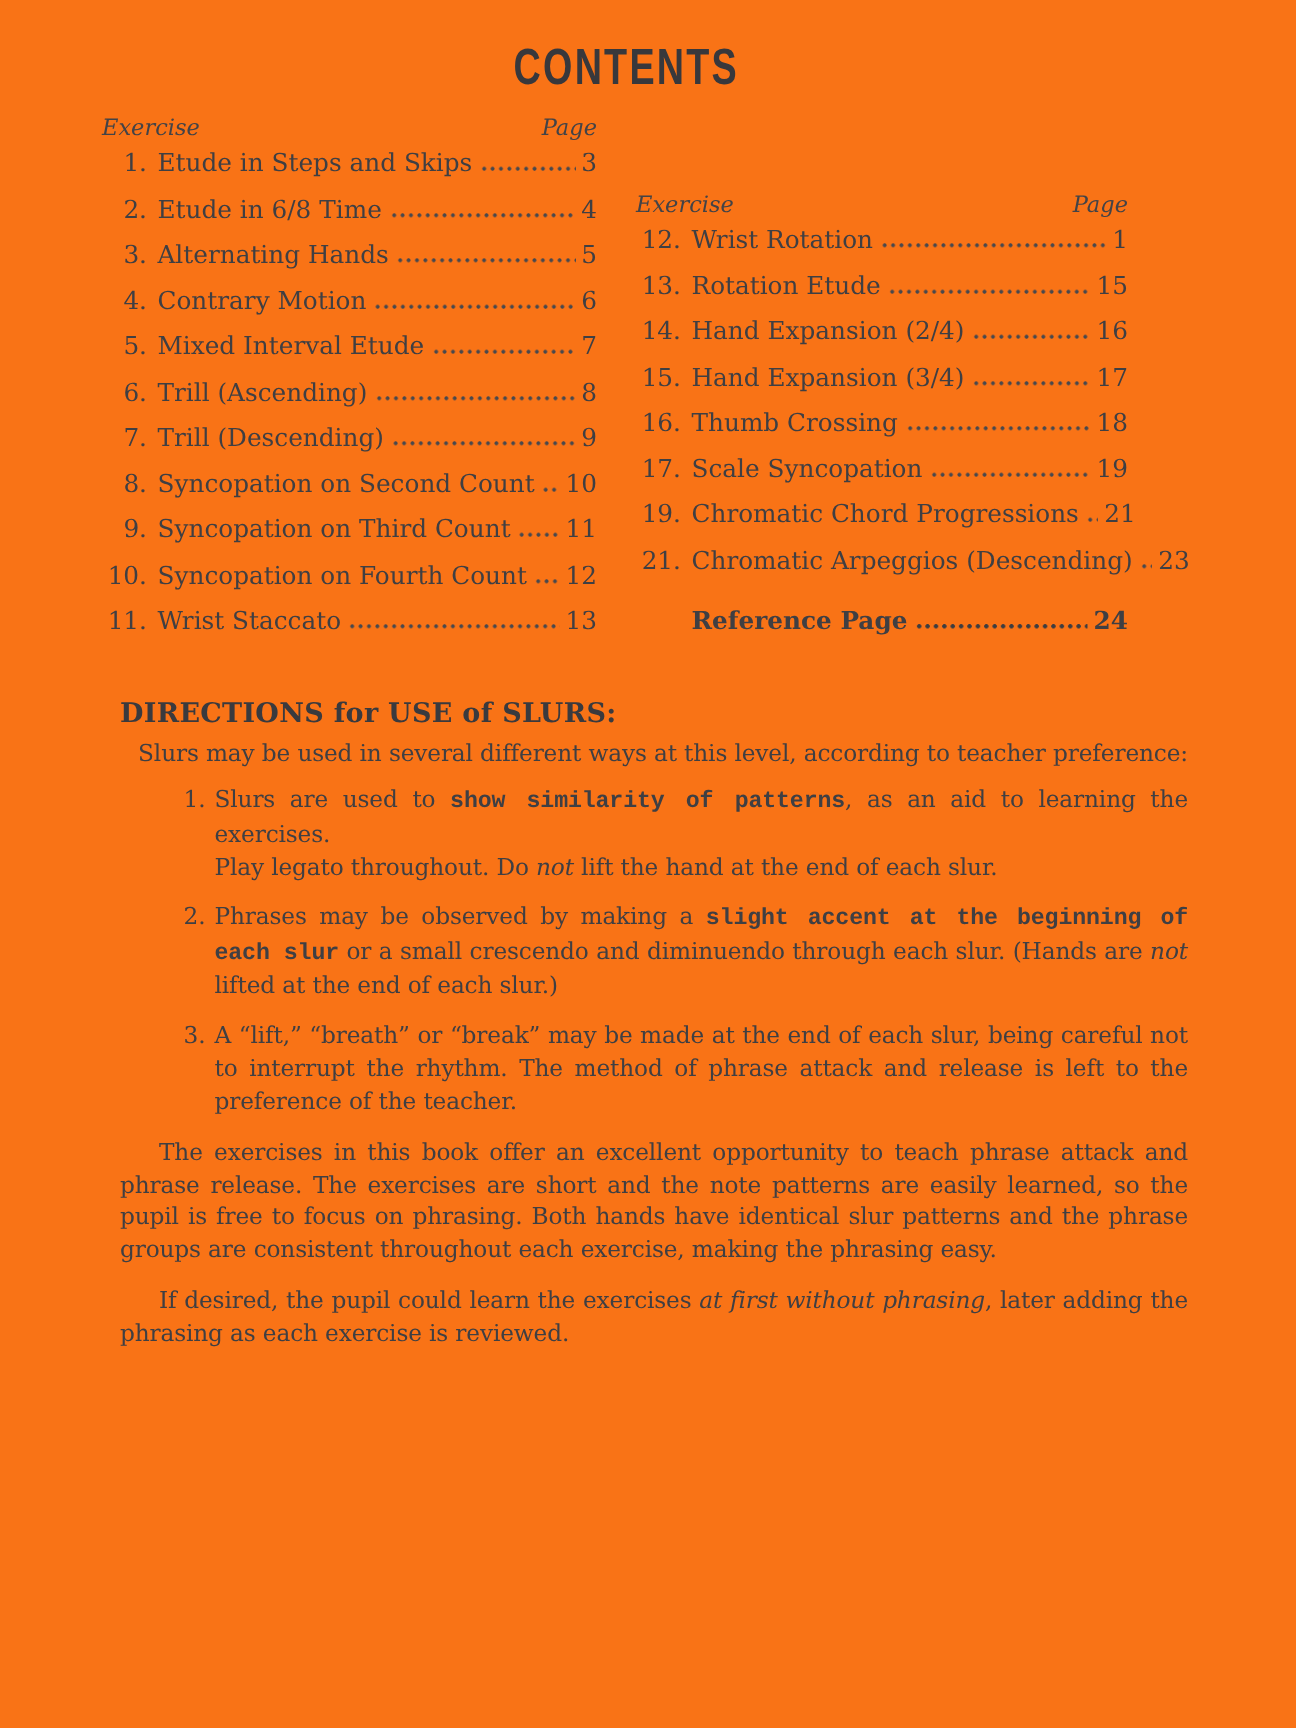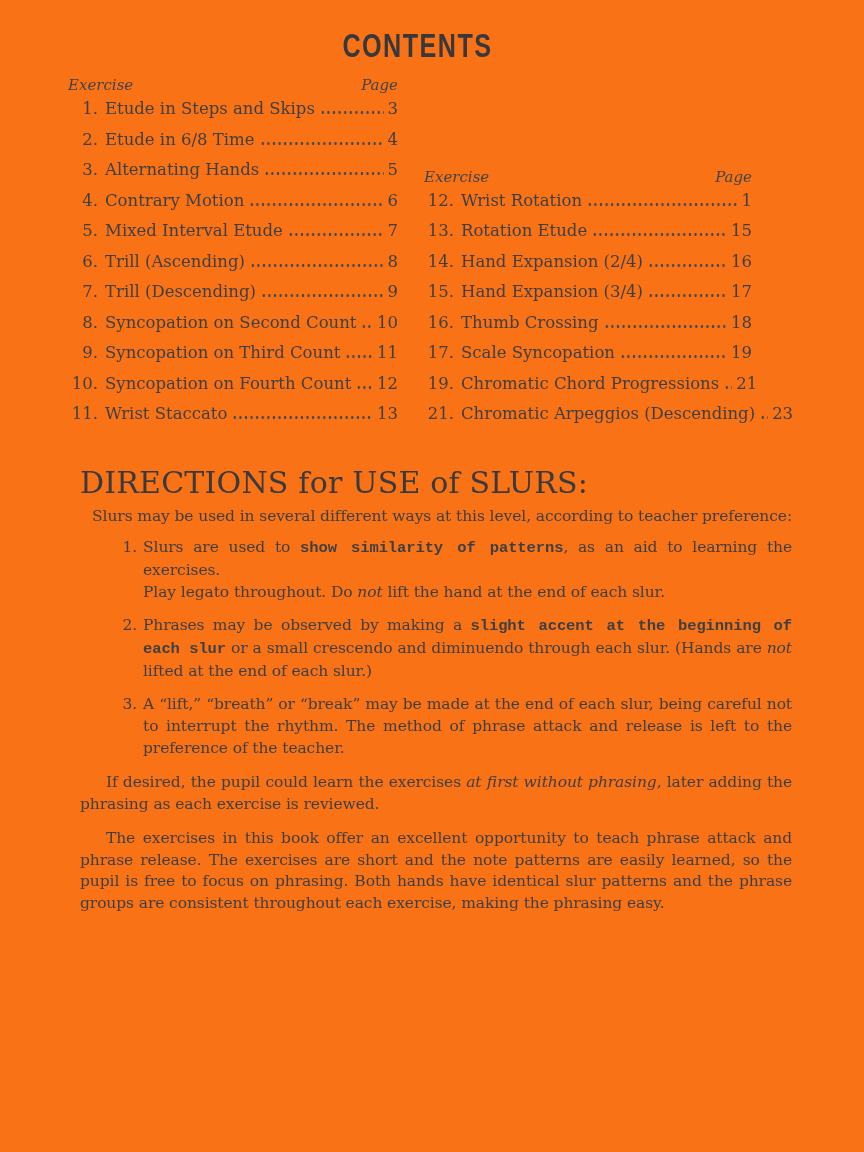--- a/index.html
+++ b/index.html
@@ -79,22 +79,22 @@
   .toc-row.ref-row .leader{
     background-image:radial-gradient(circle,#3c3c40 1.25px,transparent 1.65px);
   }
   
   .directions{
     margin:30px 72px 0 80px;
     font-size:15.5px;
     letter-spacing:-0.1px;
   }
   .dir-heading{
-    font-size:30px;
-    font-weight:400;
+    font-size:18px;
+    font-weight:700;
     color:#3a3a3e;
     margin:0 0 6px 0;
     letter-spacing:0.2px;
   }
   .dir-intro{
     margin:0 0 9px 0;
     line-height:21.5px;
     text-align:right;
   }
   .dir-list{margin:0;padding:0;}
@@ -251,20 +251,25 @@
           <span class="num">19.</span>
           <span class="ttl">Chromatic Chord Progressions</span>
           <span class="leader"></span>
           <span class="pg">21</span>
         </div>
         <div class="toc-row">
           <span class="num">21.</span>
           <span class="ttl">Chromatic Arpeggios (Descending)</span>
           <span class="leader"></span>
           <span class="pg">23</span>
+        </div>
+        <div class="toc-row ref-row">
+          <span class="ttl">Reference Page</span>
+          <span class="leader"></span>
+          <span class="pg">24</span>
         </div>
       </div>
   </div>
 
   <div class="directions">
     <h2 class="dir-heading">DIRECTIONS for USE of SLURS:</h2>
     <p class="dir-intro">Slurs may be used in several different ways at this level, according to teacher preference:</p>
     <div class="dir-list" id="directions-list">
         <div class="dir-item">
           <span class="dir-num">1.</span>
@@ -272,17 +277,17 @@
         </div>
         <div class="dir-item">
           <span class="dir-num">2.</span>
           <span class="dir-body"><span>Phrases may be observed by making a </span><span class="b">slight accent at the beginning of each slur</span><span> or a small crescendo and diminuendo through each slur. (Hands are </span><span class="i">not</span><span> lifted at the end of each slur.)</span></span>
         </div>
         <div class="dir-item">
           <span class="dir-num">3.</span>
           <span class="dir-body"><span>A “lift,” “breath” or “break” may be made at the end of each slur, being careful not to interrupt the rhythm. The method of phrase attack and release is left to the preference of the teacher.</span></span>
         </div>
       </div>
+    <p class="body-par"><span>The exercises in this book offer an excellent opportunity to teach phrase attack and phrase release. The exercises are short and the note patterns are easily learned, so the pupil is free to focus on phrasing. Both hands have identical slur patterns and the phrase groups are consistent throughout each exercise, making the phrasing easy.</span></p>
     <p class="body-par"><span>If desired, the pupil could learn the exercises </span><span class="i">at first without phrasing</span><span>, later adding the phrasing as each exercise is reviewed.</span></p>
-    <p class="body-par"><span>The exercises in this book offer an excellent opportunity to teach phrase attack and phrase release. The exercises are short and the note patterns are easily learned, so the pupil is free to focus on phrasing. Both hands have identical slur patterns and the phrase groups are consistent throughout each exercise, making the phrasing easy.</span></p>
   </div>
 
 </div>
 
 </body></html>

